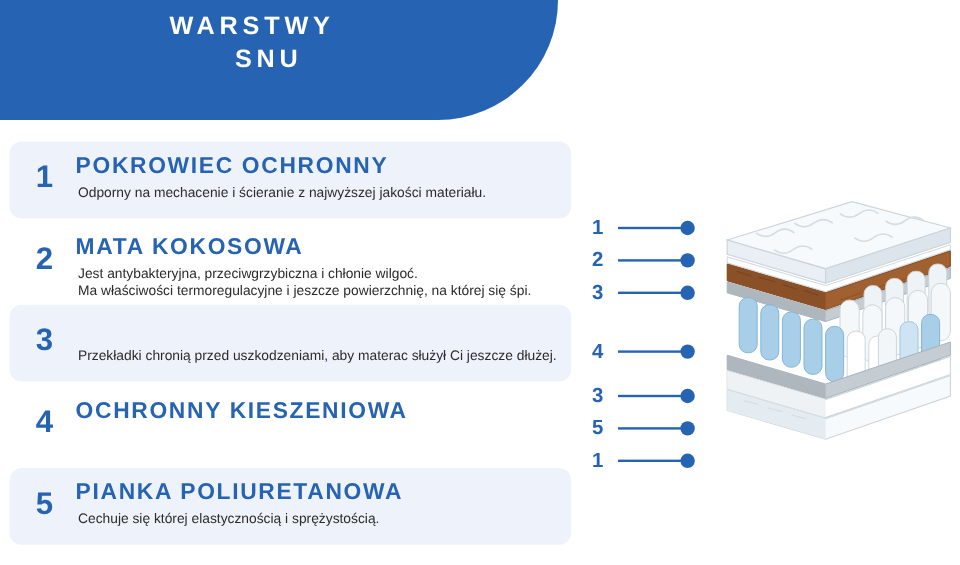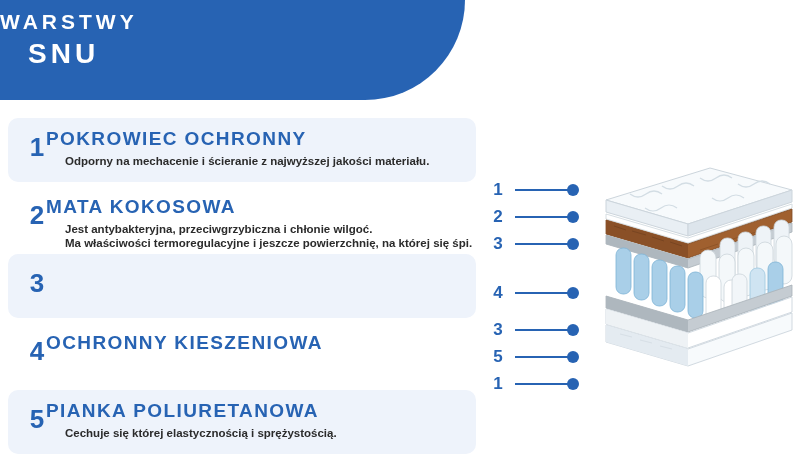--- a/index.html
+++ b/index.html
@@ -24,31 +24,31 @@
     height: 100px;
     background: #2763b3;
     border-bottom-right-radius: 100px 100px;
     border-top-right-radius: 0;
   }
   .header-inner {
     position: absolute;
     left: 0;
     top: 8px;
     width: 420px;
-    text-align: left;
+    text-align: center;
     color: #ffffff;
   }
   .header-line {
     font-weight: bold;
     letter-spacing: 4px;
     line-height: 1.32;
   }
   .header-line.l1 { font-size: 21px; }
   .header-line.l2 { font-size: 23px; }
-  .header-line.l3 { font-size: 28px; padding-left: 28px; }
+  .header-line.l3 { font-size: 21px; padding-left: 28px; }
 
   
   .list {
     position: absolute;
     left: 8px;
     top: 118px;
     width: 468px;
   }
   .row {
     position: relative;
@@ -62,36 +62,35 @@
     left: 12px;
     top: 14px;
     width: 34px;
     text-align: center;
     color: #2763b3;
     font-size: 26px;
     font-weight: bold;
   }
   .row .title {
     position: absolute;
-    left: 38px;
+    left: 55px;
     top: 10px;
     color: #2763b3;
     font-size: 19px;
     font-weight: bold;
     letter-spacing: 1.4px;
   }
   .row .desc {
     position: absolute;
     left: 57px;
     top: 36px;
     color: #2b2b2b;
     font-size: 11.5px;
     line-height: 1.25;
     white-space: pre-line;
-    font-weight: bold;
   }
 
   
   .callouts {
     position: absolute;
     left: 487px;
     top: 165px;
     width: 110px;
   }
   .callout {
@@ -159,20 +158,21 @@
 
   <div class="row">
     <div class="num">2</div>
     <div class="title">MATA KOKOSOWA</div>
     <div class="desc">Jest antybakteryjna, przeciwgrzybiczna i chłonie wilgoć.
 Ma właściwości termoregulacyjne i jeszcze powierzchnię, na której się śpi.</div>
   </div>
 
   <div class="row alt">
     <div class="num">3</div>
+    <div class="desc">Przekładki chronią przed uszkodzeniami, aby materac służył Ci jeszcze dłużej.</div>
   </div>
 
   <div class="row">
     <div class="num">4</div>
     <div class="title">OCHRONNY KIESZENIOWA</div>
   </div>
 
   <div class="row alt">
     <div class="num">5</div>
     <div class="title">PIANKA POLIURETANOWA</div>

